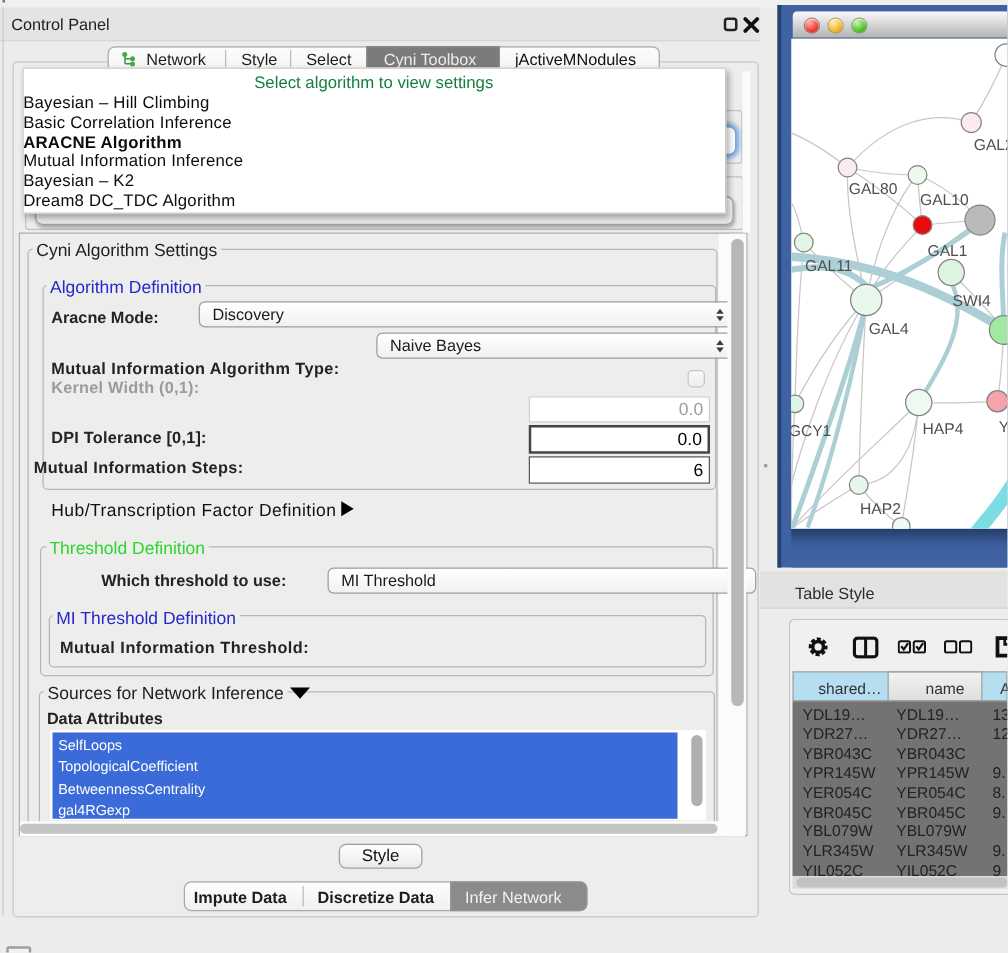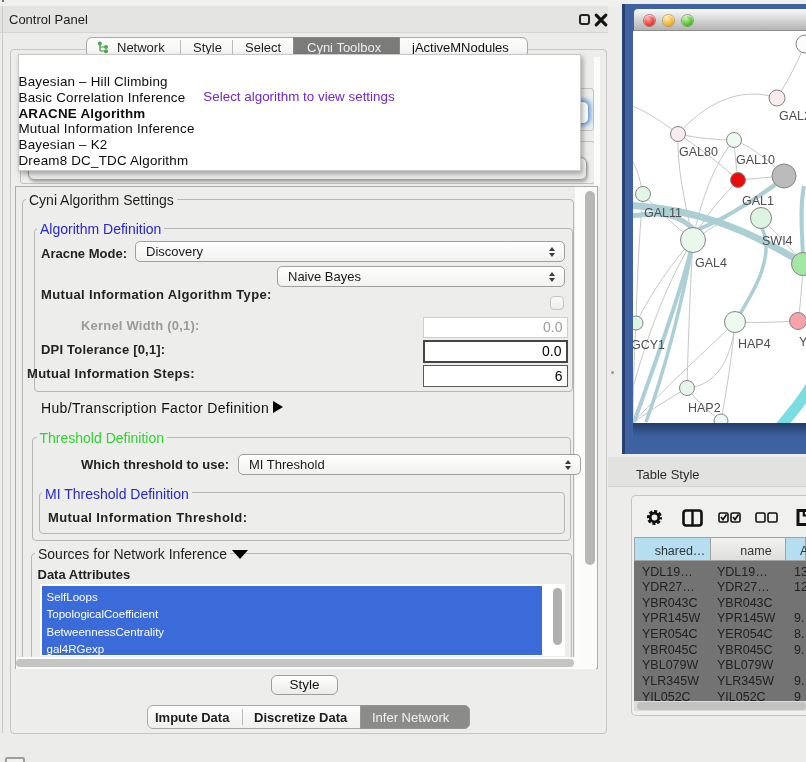--- a/index.html
+++ b/index.html
@@ -3,21 +3,21 @@
 <meta charset="utf-8">
 <style>
 * { margin:0; padding:0; box-sizing:border-box; }
 html,body { width:806px; height:762px; overflow:hidden; background:#ececeb; font-family:"Liberation Sans", sans-serif; }
 #page { position:relative; width:806px; height:762px; }
 .abs { position:absolute; }
 .lbl { position:absolute; font-size:13px; font-weight:bold; color:#232323; white-space:nowrap; }
 .glbl { position:absolute; font-size:13px; font-weight:bold; color:#9b9b9b; white-space:nowrap; }
 .grpbox { position:absolute; border:1px solid #b6b6b5; border-radius:4px; }
 .grptitle { position:absolute; font-size:14px; background:#ededec; padding:0 3px; white-space:nowrap; }
-.combo { position:absolute; height:21px; background:linear-gradient(#ffffff,#f1f1f0); border:1px solid #9f9f9e; border-radius:5px; font-size:13px; color:#1a1a1a; line-height:19px; padding-left:10px; white-space:nowrap; }
+.combo { position:absolute; height:21px; background:linear-gradient(#ffffff,#f1f1f0); border:1px solid #9f9f9e; border-radius:5px; font-size:13px; color:#1a1a1a; line-height:19px; padding-left:10px; white-space:nowrap;margin-left:24px; }
 .spin { position:absolute; right:7px; top:0; width:9px; height:100%; }
 .spin:before { content:""; position:absolute; top:4.5px; left:1px; border-left:3.5px solid transparent; border-right:3.5px solid transparent; border-bottom:4.5px solid #3c3c3c; }
 .spin:after { content:""; position:absolute; bottom:4.5px; left:1px; border-left:3.5px solid transparent; border-right:3.5px solid transparent; border-top:4.5px solid #3c3c3c; }
 .tfield { position:absolute; background:#ffffff; font-size:14px; text-align:right; padding-right:4.5px; white-space:nowrap; }
 </style>
 </head>
 <body>
 <div id="page">
 
 <div class="abs" style="left:0;top:0;width:806px;height:6px;background:#f0f0ef;"></div>
@@ -67,21 +67,21 @@
 <div class="grptitle" style="left:37px;top:221px;color:#2727cd;">Algorithm Definition</div>
 
 <div class="lbl" style="left:41px;top:246px;">Aracne Mode:</div>
 <div class="combo" style="left:135px;top:241px;width:430px;">Discovery<span class="spin"></span></div>
 
 <div class="lbl" style="left:41px;top:269px;letter-spacing:0.35px;margin-top:18px;">Mutual Information Algorithm Type:</div>
 <div class="combo" style="left:277px;top:266px;width:288px;">Naive Bayes<span class="spin"></span></div>
 
 <div class="abs" style="left:550px;top:296px;width:14px;height:14px;border:1px solid #c6c6c5;border-radius:4px;background:linear-gradient(#fafafa,#ededec);"></div>
 
-<div class="glbl" style="left:41px;top:318px;letter-spacing:0.2px;margin-left:40px;">Kernel Width (0,1):</div>
+<div class="glbl" style="left:41px;top:302px;letter-spacing:0.2px;">Kernel Width (0,1):</div>
 <div class="tfield" style="left:423px;top:317px;width:145px;height:21px;border:1px solid #cfcfce;color:#9d9d9d;line-height:19px;">0.0</div>
 
 <div class="lbl" style="left:41px;top:341.5px;letter-spacing:0.2px;">DPI Tolerance [0,1]:</div>
 <div class="tfield" style="left:423px;top:340px;width:145px;height:23px;border:2px solid #454544;color:#000;line-height:19px;">0.0</div>
 
 <div class="lbl" style="left:27px;top:366px;letter-spacing:0.3px;">Mutual Information Steps:</div>
 <div class="tfield" style="left:423px;top:365px;width:145px;height:22px;border:1px solid #5a5a59;color:#000;line-height:20px;">6</div>
 
 <div class="abs" style="left:41px;top:399.5px;font-size:14px;letter-spacing:0.35px;color:#111;">Hub/Transcription Factor Definition</div>
 <div class="abs" style="left:273px;top:400.5px;width:0;height:0;border-top:6.5px solid transparent;border-bottom:6.5px solid transparent;border-left:10px solid #000;"></div>
@@ -119,21 +119,21 @@
 <div class="abs" style="left:147px;top:705px;width:323px;height:24px;background:linear-gradient(#fdfdfd,#f0f0ef);border:1px solid #a9a9a8;border-radius:6px;"></div>
 <div class="abs" style="left:360px;top:705px;width:110px;height:24px;background:#8b8b8a;border:1px solid #979796;border-radius:0 6px 6px 0;"></div>
 <div class="abs" style="left:242px;top:709px;width:1px;height:16px;background:#bbb;"></div>
 <div class="abs" style="left:155px;top:710px;font-size:13px;font-weight:bold;color:#1d1d1d;">Impute Data</div>
 <div class="abs" style="left:254px;top:710px;font-size:13px;font-weight:bold;color:#1d1d1d;">Discretize Data</div>
 <div class="abs" style="left:372px;top:710px;font-size:13px;color:#f2f2f1;">Infer Network</div>
 
 <div class="abs" style="left:5px;top:757px;width:20px;height:8px;border:2px solid #9e9e9d;border-radius:2px;background:#f2f2f1;"></div>
 
 <div class="abs" style="left:17.5px;top:54px;width:563px;height:117px;background:#fff;border:1px solid #c9c9c8;box-shadow:2px 3px 5px rgba(0,0,0,.32);"></div>
-<div class="abs" style="left:18px;top:58px;width:562px;text-align:center;font-size:13.4px;color:#6d28d9;margin-top:31px;">Select algorithm to view settings</div>
+<div class="abs" style="left:18px;top:58px;width:562px;text-align:center;font-size:13.4px;color:#15803d;">Select algorithm to view settings</div>
 <div class="abs" style="left:18.5px;top:74px;font-size:13.4px;letter-spacing:0.2px;color:#0c0c0c;line-height:15.8px;">Bayesian – Hill Climbing<br>Basic Correlation Inference<br><b>ARACNE Algorithm</b><br>Mutual Information Inference<br>Bayesian – K2<br>Dream8 DC_TDC Algorithm</div>
 
 <div class="abs" style="left:622px;top:4px;width:184px;height:450px;background:#3f63a2;"></div>
 <div class="abs" style="left:622px;top:4px;width:3px;height:450px;background:#27406e;"></div>
 <div class="abs" style="left:634px;top:9px;width:172px;height:22px;background:linear-gradient(#fafafa,#b3b3b3);border-bottom:1px solid #8f8f8e;border-radius:4px 0 0 0;"></div>
 <div class="abs" style="left:644px;top:15px;width:11px;height:11px;border-radius:50%;background:radial-gradient(circle at 35% 30%, #ffb0a8,#ee4038 60%,#b62c25);box-shadow:inset 0 1px 1px rgba(255,255,255,.7), 0 0 0 1px rgba(140,40,30,.55);"></div>
 <div class="abs" style="left:663px;top:15px;width:11px;height:11px;border-radius:50%;background:radial-gradient(circle at 35% 30%, #ffeeb0,#f5b52e 60%,#cd9017);box-shadow:inset 0 1px 1px rgba(255,255,255,.7), 0 0 0 1px rgba(160,115,20,.55);"></div>
 <div class="abs" style="left:682px;top:15px;width:11px;height:11px;border-radius:50%;background:radial-gradient(circle at 35% 30%, #ccf2b0,#52c22c 60%,#3a9a1c);box-shadow:inset 0 1px 1px rgba(255,255,255,.7), 0 0 0 1px rgba(60,125,30,.55);"></div>
 <div class="abs" style="left:633px;top:423px;width:173px;height:31px;background:linear-gradient(#243e6a,#3d61a0 45%,#3f63a2);"></div>
 

